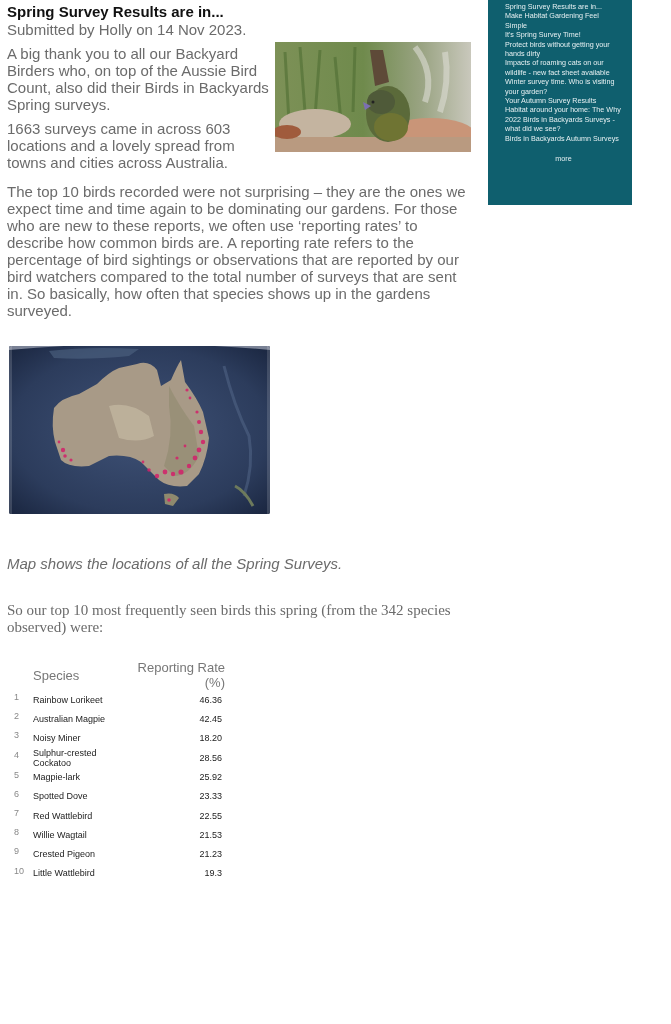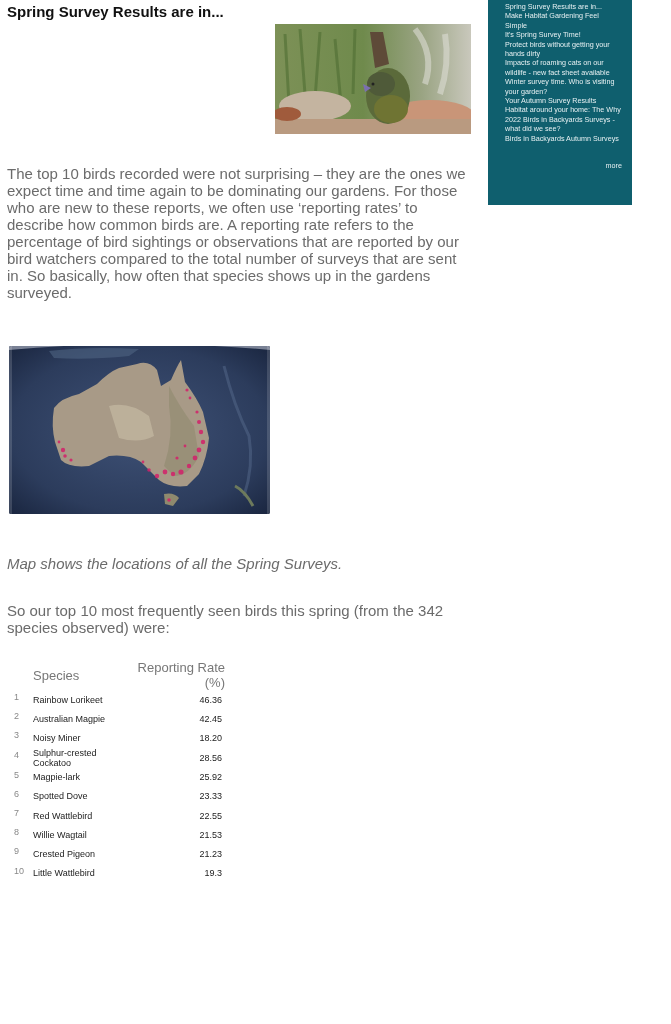--- a/index.html
+++ b/index.html
@@ -15,44 +15,49 @@
     .intro-text { width: 262px; }
     .intro-text p.body + p.body { margin-top: 7px; }
 
     .bird-photo { position: absolute; left: 268px; top: -3px; width: 196px; height: 110px; overflow: hidden; background: #6a7b46; }
 
     .para-top10 { margin-top: 8px; width: 465px; }
 
     .map-wrap { position: absolute; left: 9px; top: 346px; width: 261px; height: 168px; overflow: hidden; border-radius: 2px; background: #1e2c45; }
 
     .caption { position: absolute; left: 7px; top: 555px; font-size: 15px; font-style: italic; color: #6b6b6b; line-height: 17px; }
-    .intro-table { position: absolute; left: 7px; top: 602px; width: 460px; font-size: 15px; color: #6b6b6b; line-height: 17px; }
+    .intro-table { position: absolute; left: 7px; top: 602px; width: 460px; font-size: 15px; color: #6b6b6b; line-height: 17px; font-family: Liberation Serif, serif; }
 
     .species-table { position: absolute; left: 14px; top: 660px; width: 215px; border-collapse: collapse; }
     .species-table th { font-size: 13px; font-weight: normal; color: #777777; text-align: left; height: 14px; padding: 0; vertical-align: middle; }
     .species-table th.rate-h { text-align: right; padding-right: 4px; }
     .species-table td { font-size: 9px; color: #222222; padding: 0; vertical-align: middle; }
     .species-table tr.row { height: 19.2px; }
     .species-table td.rank { color: #888888; width: 19px; vertical-align: top; padding-top: 2px; font-size: 9px; }
     .species-table td.rate { text-align: right; padding-right: 7px; }
 
     .outro { position: absolute; left: 7px; top: 897px; width: 465px; }
     .outro p.body + p.body { margin-top: 6px; }
 
     .sidebar { position: absolute; left: 488px; top: 0; width: 144px; height: 205px; background: #0f5f6e; padding: 2px 10px 0 17px; }
     .sidebar a { display: block; color: #e6f0f2; font-size: 7.2px; line-height: 9.4px; text-decoration: none; }
-    .sidebar .more { text-align: right; margin-top: 18px; padding-right: 0; }
+    .sidebar .more { text-align: center; margin-top: 11px; padding-right: 0; }
   </style>
 </head>
 <body>
 
 <div class="article">
   <h1 class="title">Spring Survey Results are in...</h1>
+  <div class="byline">Submitted by Holly on 14 Nov 2023.</div>
 
   <div class="intro-wrap">
+    <div class="intro-text">
+      <p class="body">A big thank you to all our Backyard Birders who, on top of the Aussie Bird Count, also did their Birds in Backyards Spring surveys.</p>
+      <p class="body">1663 surveys came in across 603 locations and a lovely spread from towns and cities across Australia.</p>
+    </div>
     <div class="bird-photo" aria-label="bird-photo">
       <svg width="196" height="110" viewBox="0 0 196 110" xmlns="http://www.w3.org/2000/svg">
         <defs>
           <linearGradient id="bg1" x1="0" y1="0" x2="1" y2="0">
             <stop offset="0" stop-color="#7d9157"></stop>
             <stop offset="0.45" stop-color="#6f8a4c"></stop>
             <stop offset="0.75" stop-color="#9aa483"></stop>
             <stop offset="1" stop-color="#c9c8bc"></stop>
           </linearGradient>
         </defs>

